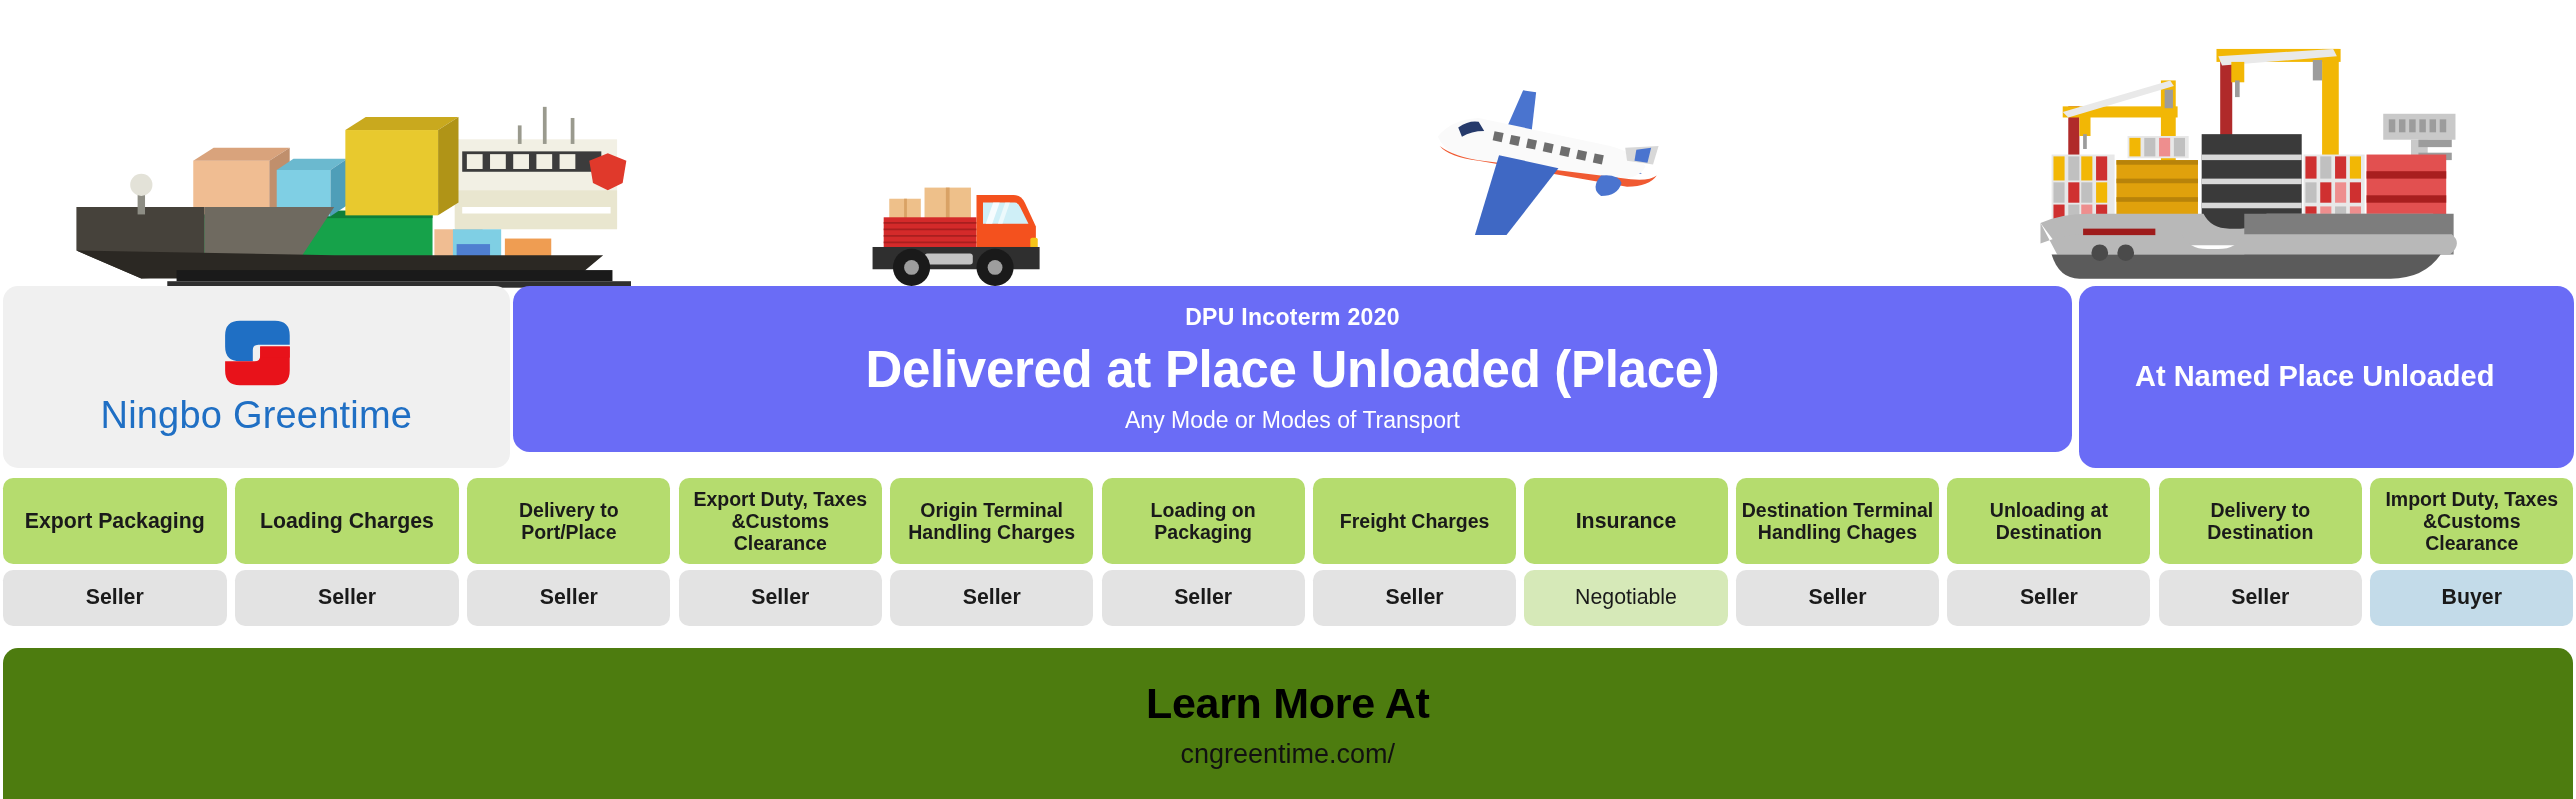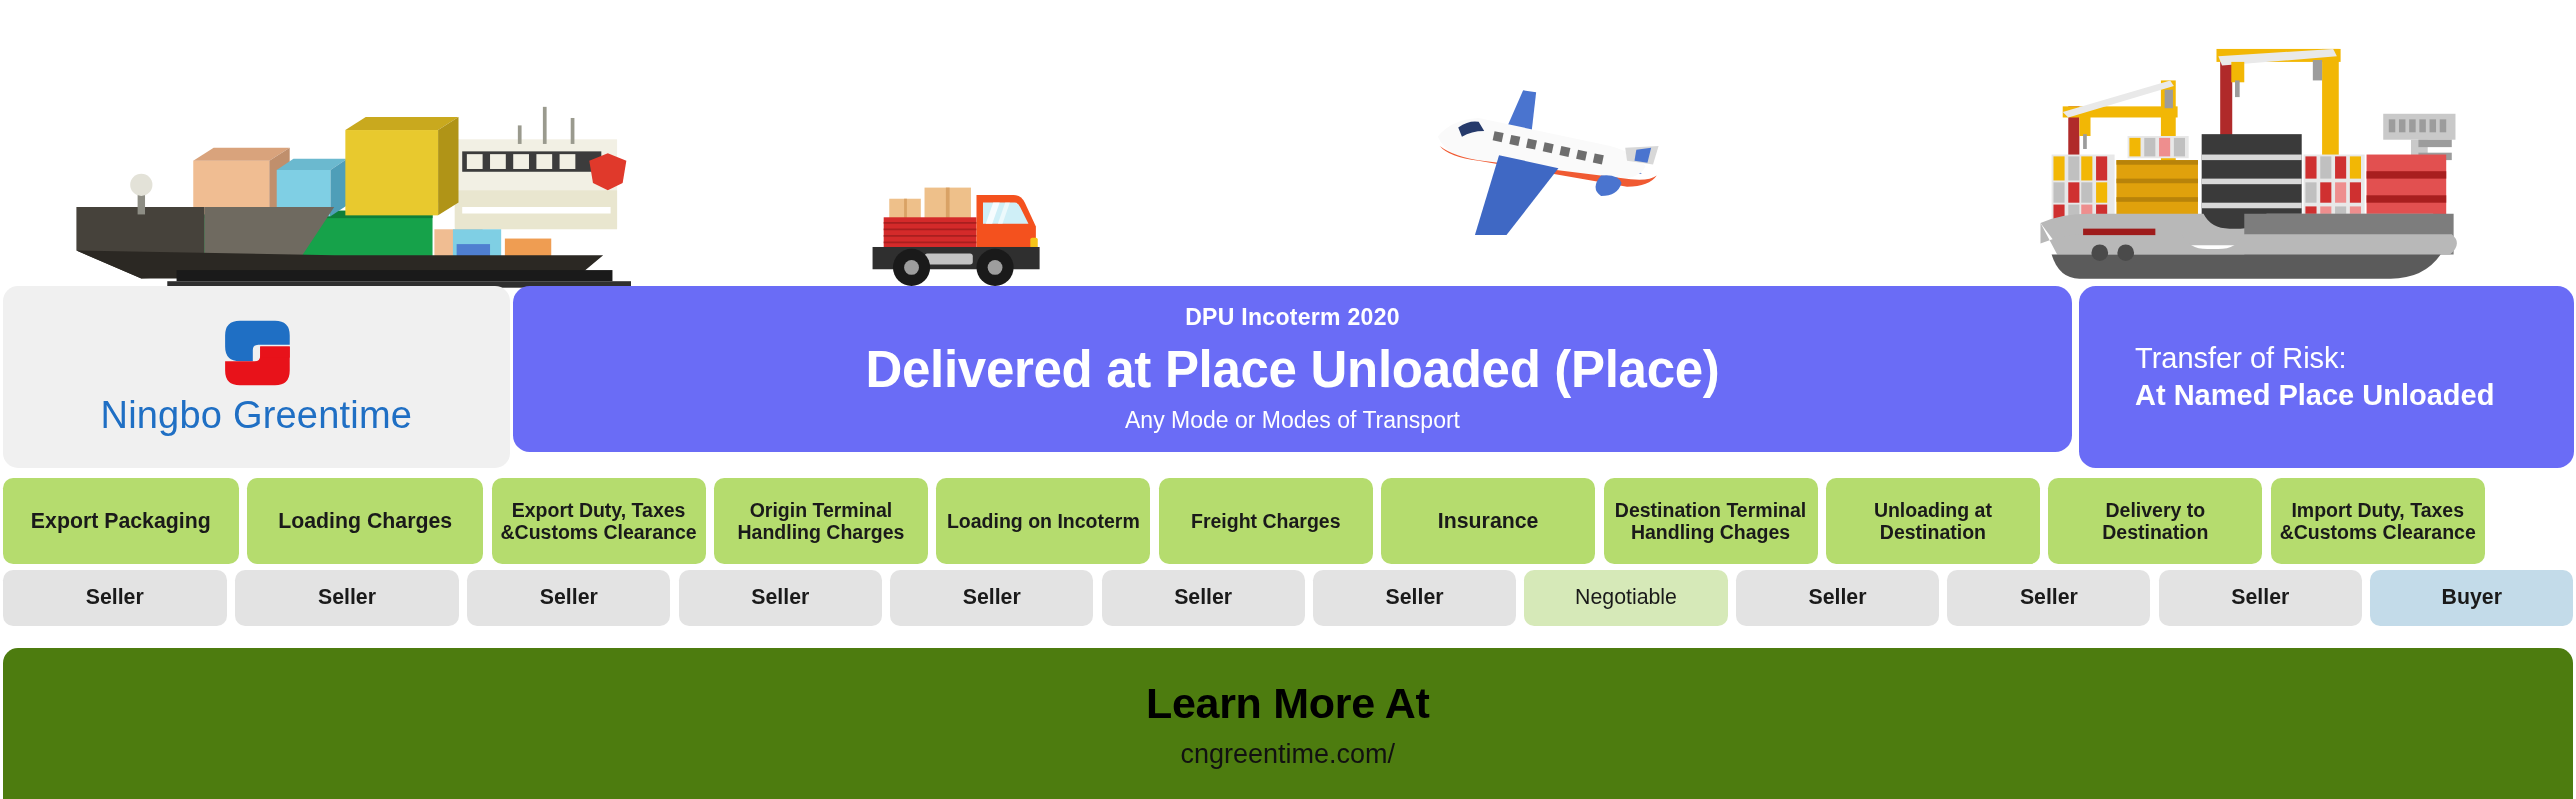--- a/index.html
+++ b/index.html
@@ -330,31 +330,31 @@
   <div id="logo-text">Ningbo Greentime</div>
 </div>
 
 <div id="main-banner">
   <div id="banner-eyebrow">DPU Incoterm 2020</div>
   <div id="banner-title">Delivered at Place Unloaded (Place)</div>
   <div id="banner-sub">Any Mode or Modes of Transport</div>
 </div>
 
 <div id="risk-panel">
-  <div id="risk-label">Transfer of Risk:</div>
   <div id="risk-value">At Named Place Unloaded</div>
 </div>
 
 <div id="cost-table">
   <div class="table-row" id="header-row">
       <div class="cell head-cell" style="width: 236px;">Export Packaging</div>
       <div class="cell head-cell" style="width: 236px;">Loading Charges</div>
+      <div class="cell head-cell small" style="width: 214px;">Delivery to Port/Place</div>
       <div class="cell head-cell small" style="width: 214px;">Export Duty, Taxes &amp;Customs Clearance</div>
       <div class="cell head-cell small" style="width: 214px;">Origin Terminal Handling Charges</div>
-      <div class="cell head-cell small" style="width: 214px;">Loading on Incoterm</div>
+      <div class="cell head-cell small" style="width: 214px;">Loading on Packaging</div>
       <div class="cell head-cell small" style="width: 214px;">Freight  Charges</div>
       <div class="cell head-cell" style="width: 214px;">Insurance</div>
       <div class="cell head-cell small" style="width: 214px;">Destination Terminal Handling Chages</div>
       <div class="cell head-cell small" style="width: 214px;">Unloading at Destination</div>
       <div class="cell head-cell small" style="width: 214px;">Delivery to Destination</div>
       <div class="cell head-cell small" style="width: 214px;">Import Duty, Taxes &amp;Customs Clearance</div>
     </div>
   <div class="table-row" id="party-row">
       <div class="cell party-cell" style="width: 236px;">Seller</div>
       <div class="cell party-cell" style="width: 236px;">Seller</div>

